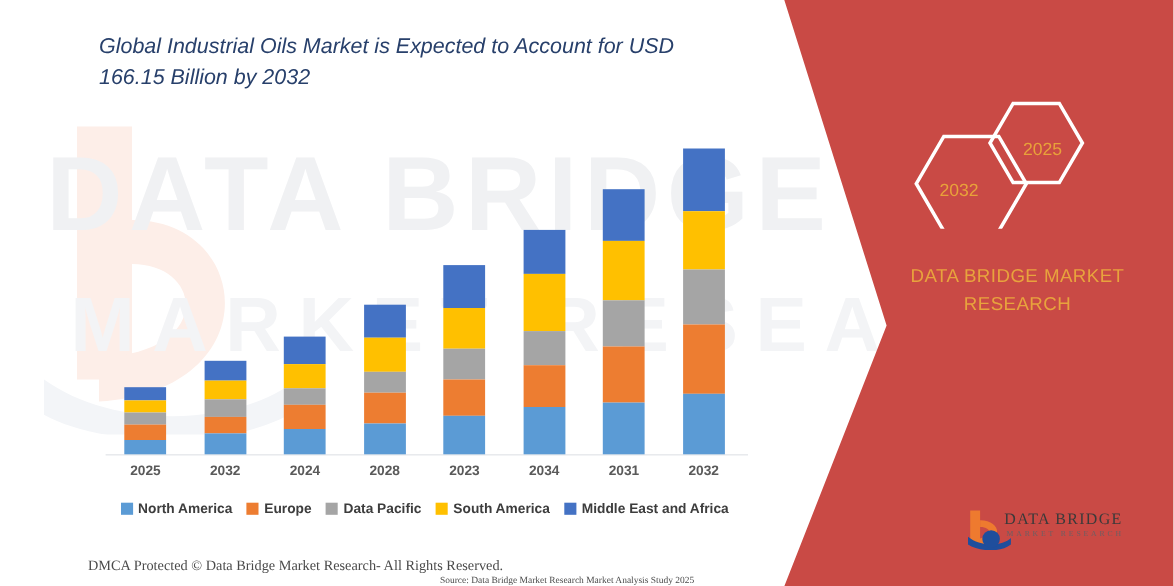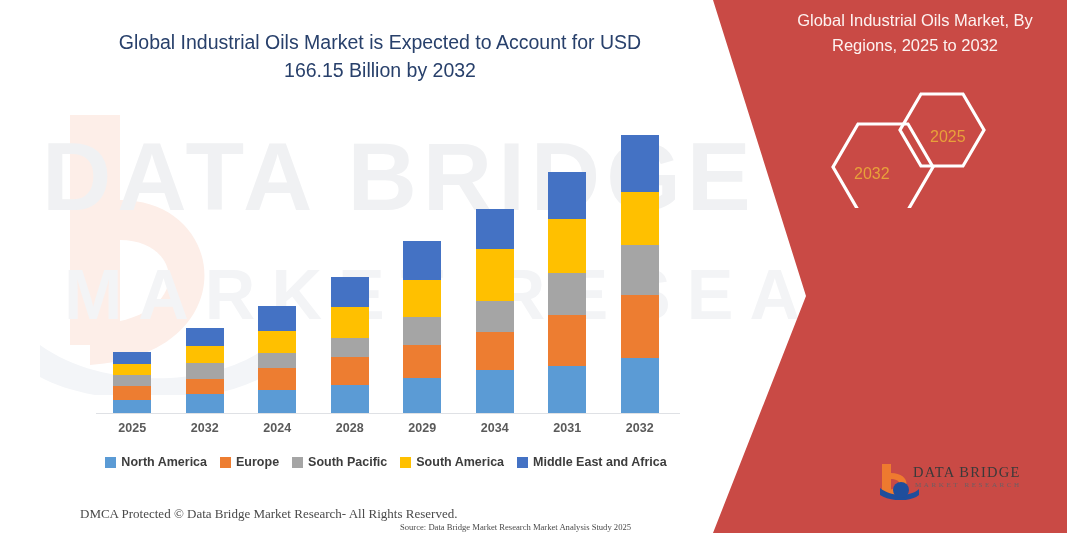--- a/index.html
+++ b/index.html
@@ -24,22 +24,22 @@
     font-size:70px;font-weight:700;letter-spacing:16px;
     color:#f3f4f6;line-height:1.3;white-space:nowrap;
   }
   .wm-mark{
     position:absolute;left:30px;top:95px;width:250px;height:300px;
   }
 
   
   .chart-title{
     position:absolute;left:90px;top:28px;width:580px;
-    text-align:center;color:#28406b;
-    font-size:19.5px;line-height:1.45;font-weight:400;
+    text-align:left;color:#28406b;
+    font-size:19.5px;line-height:1.45;font-weight:400;font-style:italic;
   }
   .axis-line{position:absolute;left:96px;top:413px;width:584px;height:1px;background:#dfe1e5;}
 
   .bars{position:absolute;left:96px;top:120px;width:580px;height:293px;
         display:flex;align-items:flex-end;justify-content:space-around;}
   .bar-col{width:72px;display:flex;flex-direction:column;justify-content:flex-end;align-items:center;height:100%;}
   .bar{width:38px;display:flex;flex-direction:column-reverse;}
   .seg{width:100%;}
 
   .xlabels{position:absolute;left:96px;top:421px;width:580px;
@@ -170,68 +170,71 @@
           <div class="seg" style="height: 52.4051px; background: rgb(255, 192, 0);"></div>
           <div class="seg" style="height: 57.428px; background: rgb(68, 114, 196);"></div>
         </div>
       </div>
     </div>
   <div class="xlabels" id="xlabels">
       <div class="xlab">2025</div>
       <div class="xlab">2032</div>
       <div class="xlab">2024</div>
       <div class="xlab">2028</div>
-      <div class="xlab">2029</div>
+      <div class="xlab">2023</div>
       <div class="xlab">2034</div>
       <div class="xlab">2031</div>
       <div class="xlab">2032</div>
     </div>
   <div class="legend" id="legend">
       <div class="leg-item">
         <span class="leg-sw" style="background: rgb(91, 155, 213);"></span>
         <span class="leg-tx">North America</span>
       </div>
       <div class="leg-item">
         <span class="leg-sw" style="background: rgb(237, 125, 49);"></span>
         <span class="leg-tx">Europe</span>
       </div>
       <div class="leg-item">
         <span class="leg-sw" style="background: rgb(165, 165, 165);"></span>
-        <span class="leg-tx">South Pacific</span>
+        <span class="leg-tx">Data Pacific</span>
       </div>
       <div class="leg-item">
         <span class="leg-sw" style="background: rgb(255, 192, 0);"></span>
         <span class="leg-tx">South America</span>
       </div>
       <div class="leg-item">
         <span class="leg-sw" style="background: rgb(68, 114, 196);"></span>
         <span class="leg-tx">Middle East and Africa</span>
       </div>
     </div>
 
   <div class="footer">
     <div class="f-left">DMCA Protected © Data Bridge Market Research-  All Rights Reserved.</div>
     <div class="f-right">Source: Data Bridge Market Research  Market Analysis Study 2025</div>
   </div>
 
   <svg class="red-panel" viewBox="0 0 1067 533">
     <path d="M713 0 L1067 0 L1067 533 L713 533 L806 296 Z" fill="#C94A45"></path>
   </svg>
 
-  <div class="rp-title">Global Industrial Oils Market, By Regions, 2025 to 2032</div>
 
   <div class="hexwrap">
     <svg viewBox="0 0 210 120" width="210" height="120">
       <polygon points="103,6 145,6 166,42 145,78 103,78 82,42" fill="none" stroke="#ffffff" stroke-width="3.2"></polygon>
       <polygon points="40,36 90,36 115,79 90,122 40,122 15,79" fill="none" stroke="#ffffff" stroke-width="3.2"></polygon>
     </svg>
     <div class="hex-label hex2025-lab">2025</div>
     <div class="hex-label hex2032-lab">2032</div>
   </div>
 
+  <div class="dbmr">
+    <span>DATA BRIDGE MARKET</span><br>
+    <span>RESEARCH</span>
+  </div>
 
   <div class="logo">
     <svg viewBox="0 0 170 38" width="170" height="38">
       <path d="M4 2 L4 30 L13 30 L13 2 Z" fill="#EE7A2F"></path>
       <path d="M13 11 C33 11 36 32 8 34 L8 28 C26 27 24 17 13 17 Z" fill="#EE7A2F"></path>
       <path d="M2 26 C14 36 34 34 41 27 L41 33 C31 41 11 39 2 33 Z" fill="#1F4E9C"></path>
       <circle cx="23" cy="28" r="8" fill="#1F4E9C"></circle>
     </svg>
     <div class="logo-txt1">DATA BRIDGE</div>
     <div class="logo-txt2">MARKET RESEARCH</div>

